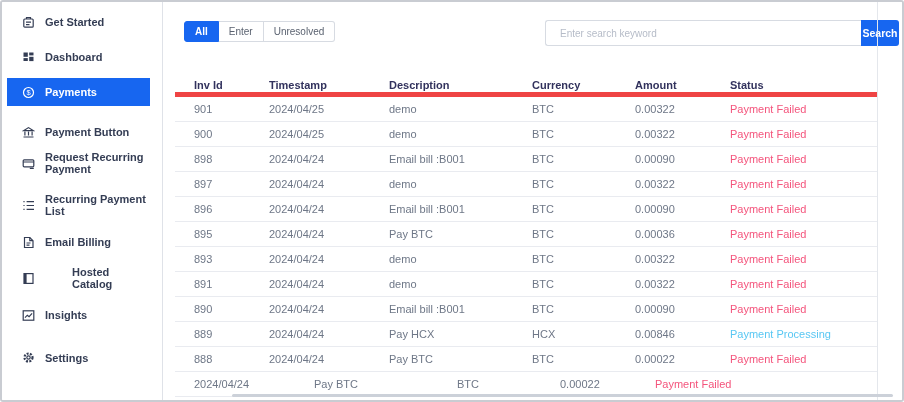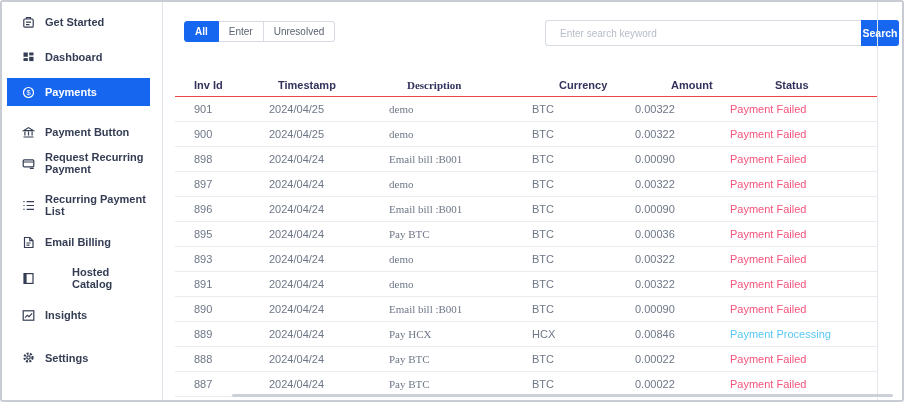--- a/index.html
+++ b/index.html
@@ -76,33 +76,33 @@
     font-family:"Liberation Sans", sans-serif;
   }
   .search-input::placeholder{color:#b6bcc8;}
   .search-btn{
     width:38px;height:26px;border:none;background:var(--accent);color:#fff;
     font-size:10.5px;font-weight:700;border-radius:0 3px 3px 0;cursor:pointer;
     font-family:"Liberation Sans", sans-serif;
   }
   
   .table{position:absolute;top:75px;left:12px;right:25px;}
-  .thead{display:flex;height:20px;border-bottom:1px solid #ef4444;gap:9px;}
+  .thead{display:flex;height:20px;border-bottom:5px solid #ef4444;}
   .th{
     font-size:11px;font-weight:700;color:var(--header-text);
     padding-left:19px;line-height:16px;
   }
   .tr{display:flex;height:25px;border-bottom:1px solid var(--row-border);cursor:pointer;}
   .td{
     font-size:11px;color:var(--cell-text);padding-left:19px;
     line-height:25px;white-space:nowrap;overflow:hidden;
   }
   .col-0{width:75px;}
   .col-1{width:120px;}
-  .col-2{width:143px;font-family:Liberation Serif, serif;}
+  .col-2{width:143px;}
   .col-3{width:103px;}
   .col-4{width:95px;}
   .col-5{flex:1;}
   .status-failed{color:var(--failed);}
   .status-processing{color:var(--processing);}
 </style>
 </head>
 <body>
 
 <div class="frame">
@@ -314,21 +314,20 @@
           </div>
           <div class="tr">
             <div class="td col-0">888</div>
             <div class="td col-1">2024/04/24</div>
             <div class="td col-2">Pay BTC</div>
             <div class="td col-3">BTC</div>
             <div class="td col-4">0.00022</div>
             <div class="td col-5 status-failed">Payment Failed</div>
           </div>
           <div class="tr">
-            <div class="td col-0">887</div>
             <div class="td col-1">2024/04/24</div>
             <div class="td col-2">Pay BTC</div>
             <div class="td col-3">BTC</div>
             <div class="td col-4">0.00022</div>
             <div class="td col-5 status-failed">Payment Failed</div>
           </div>
         </div>
     </div>
 
     <div class="vline"></div>

